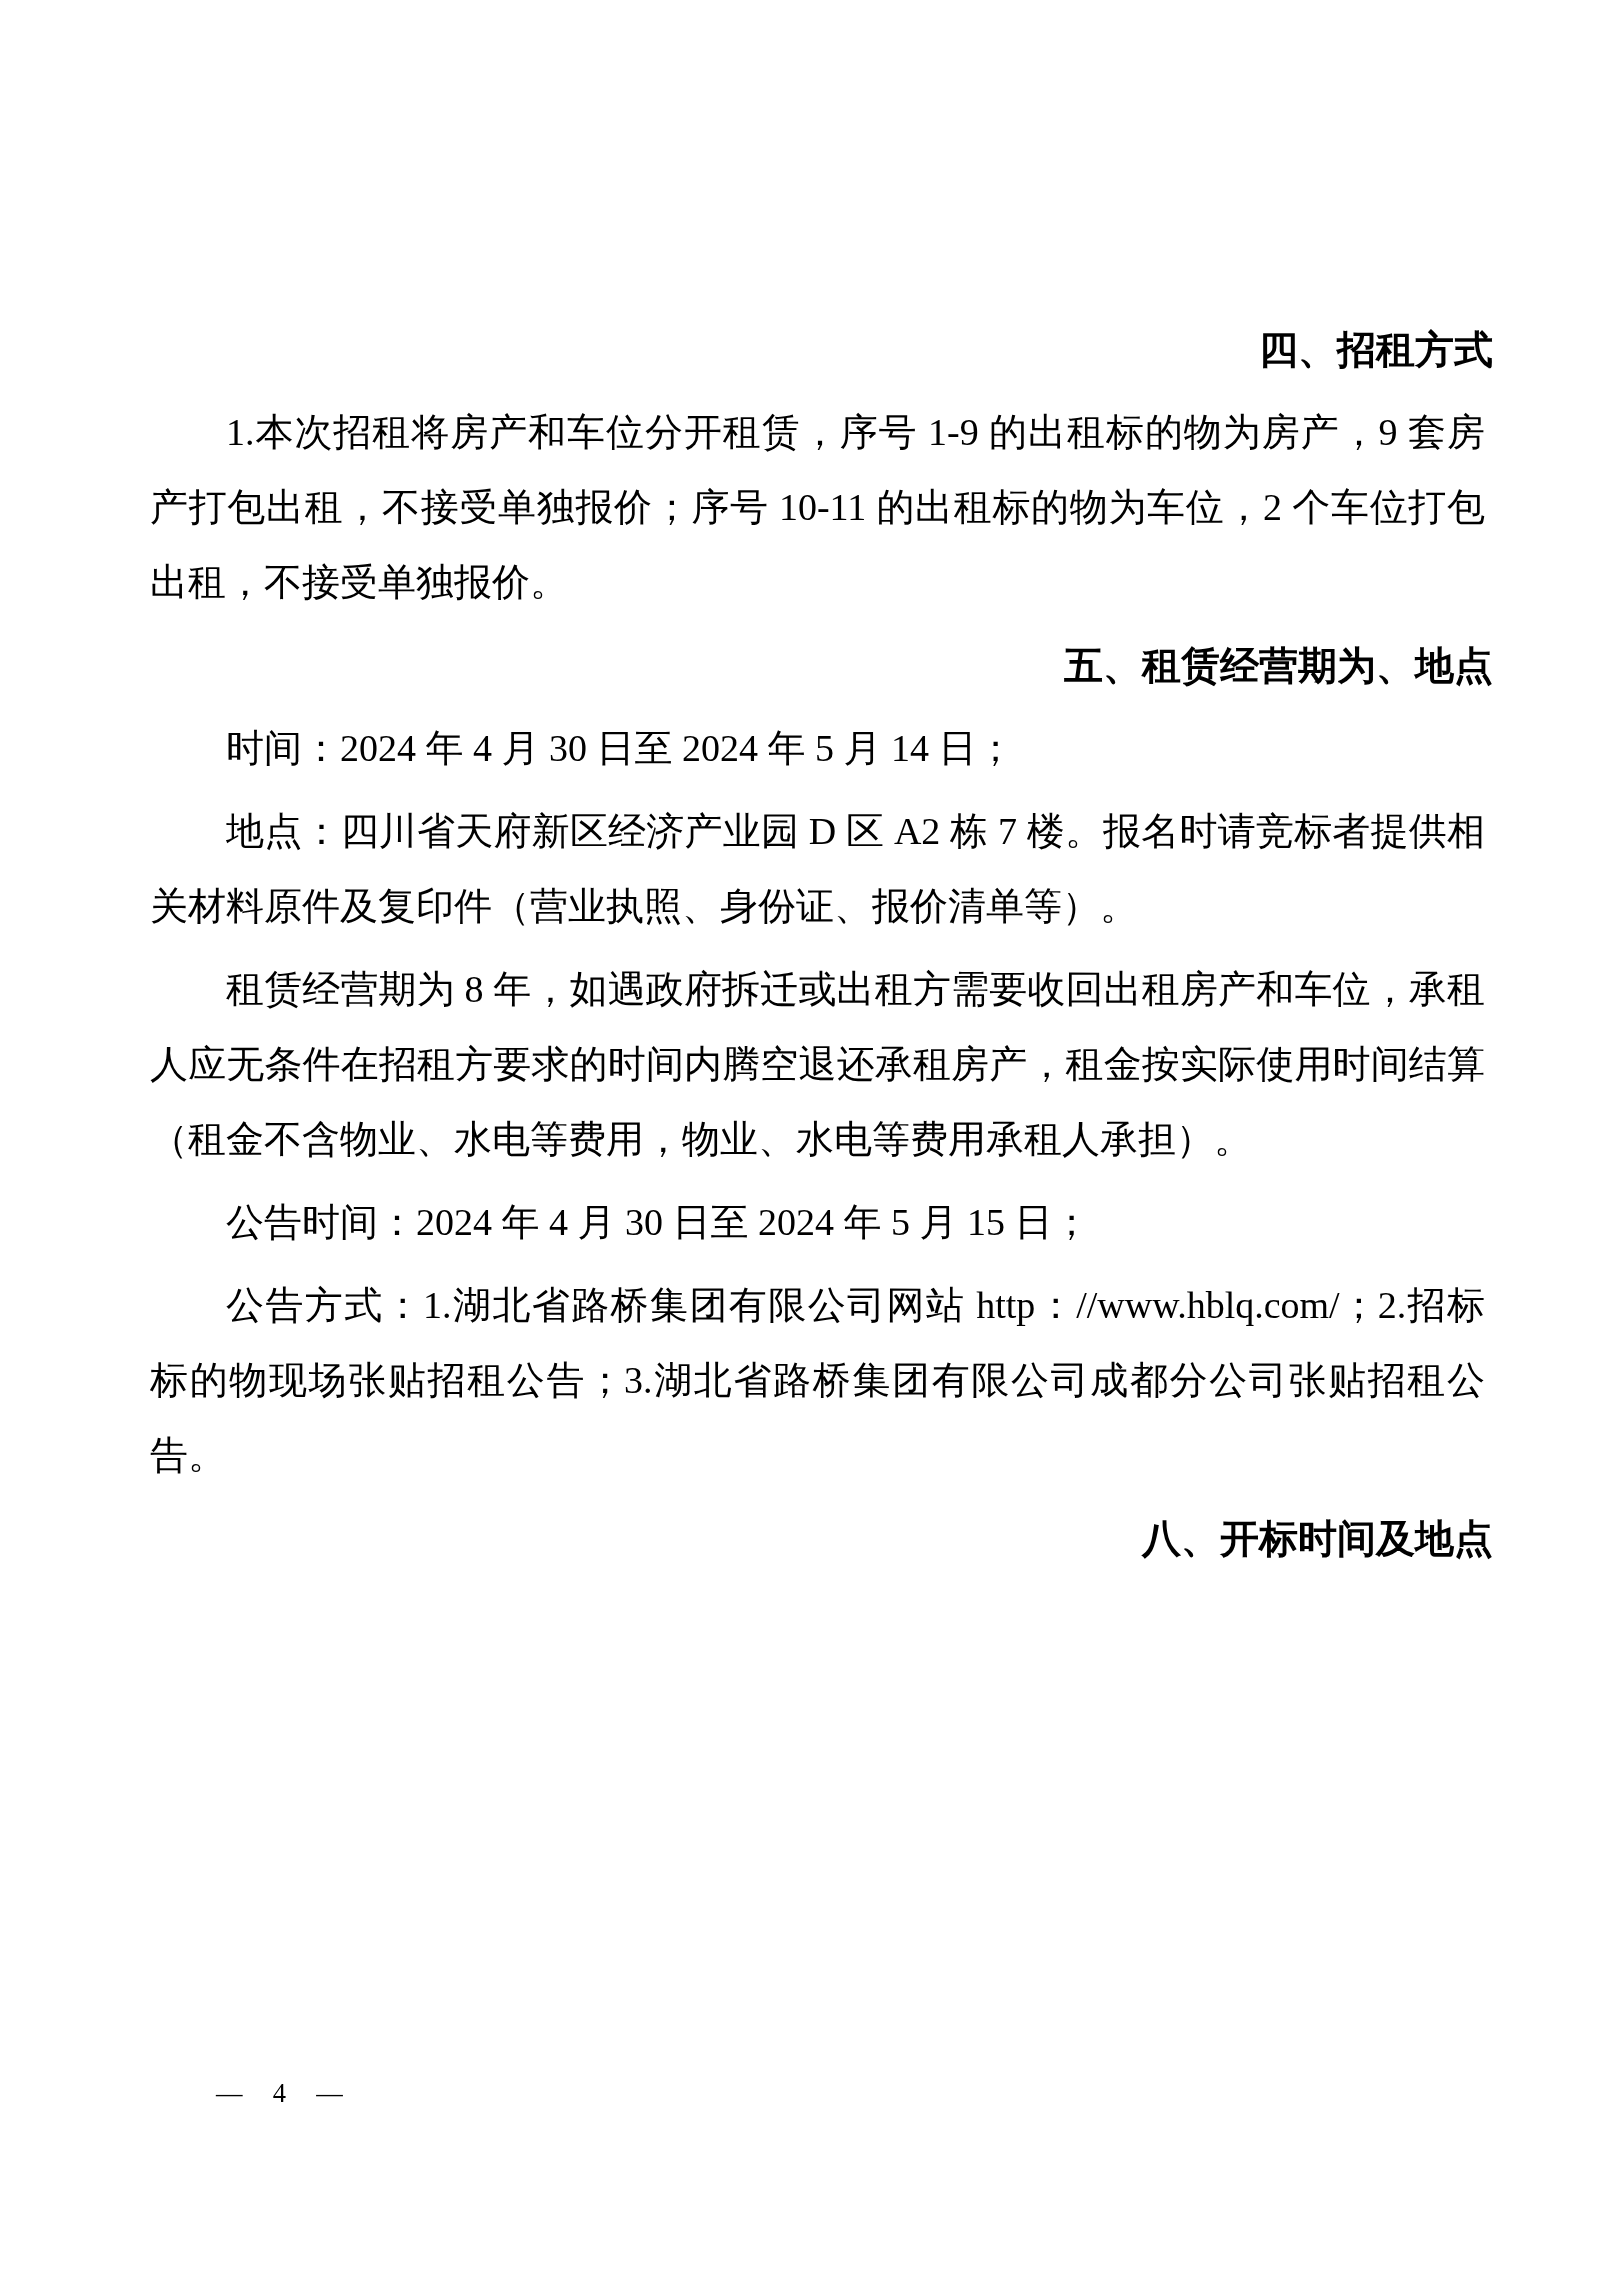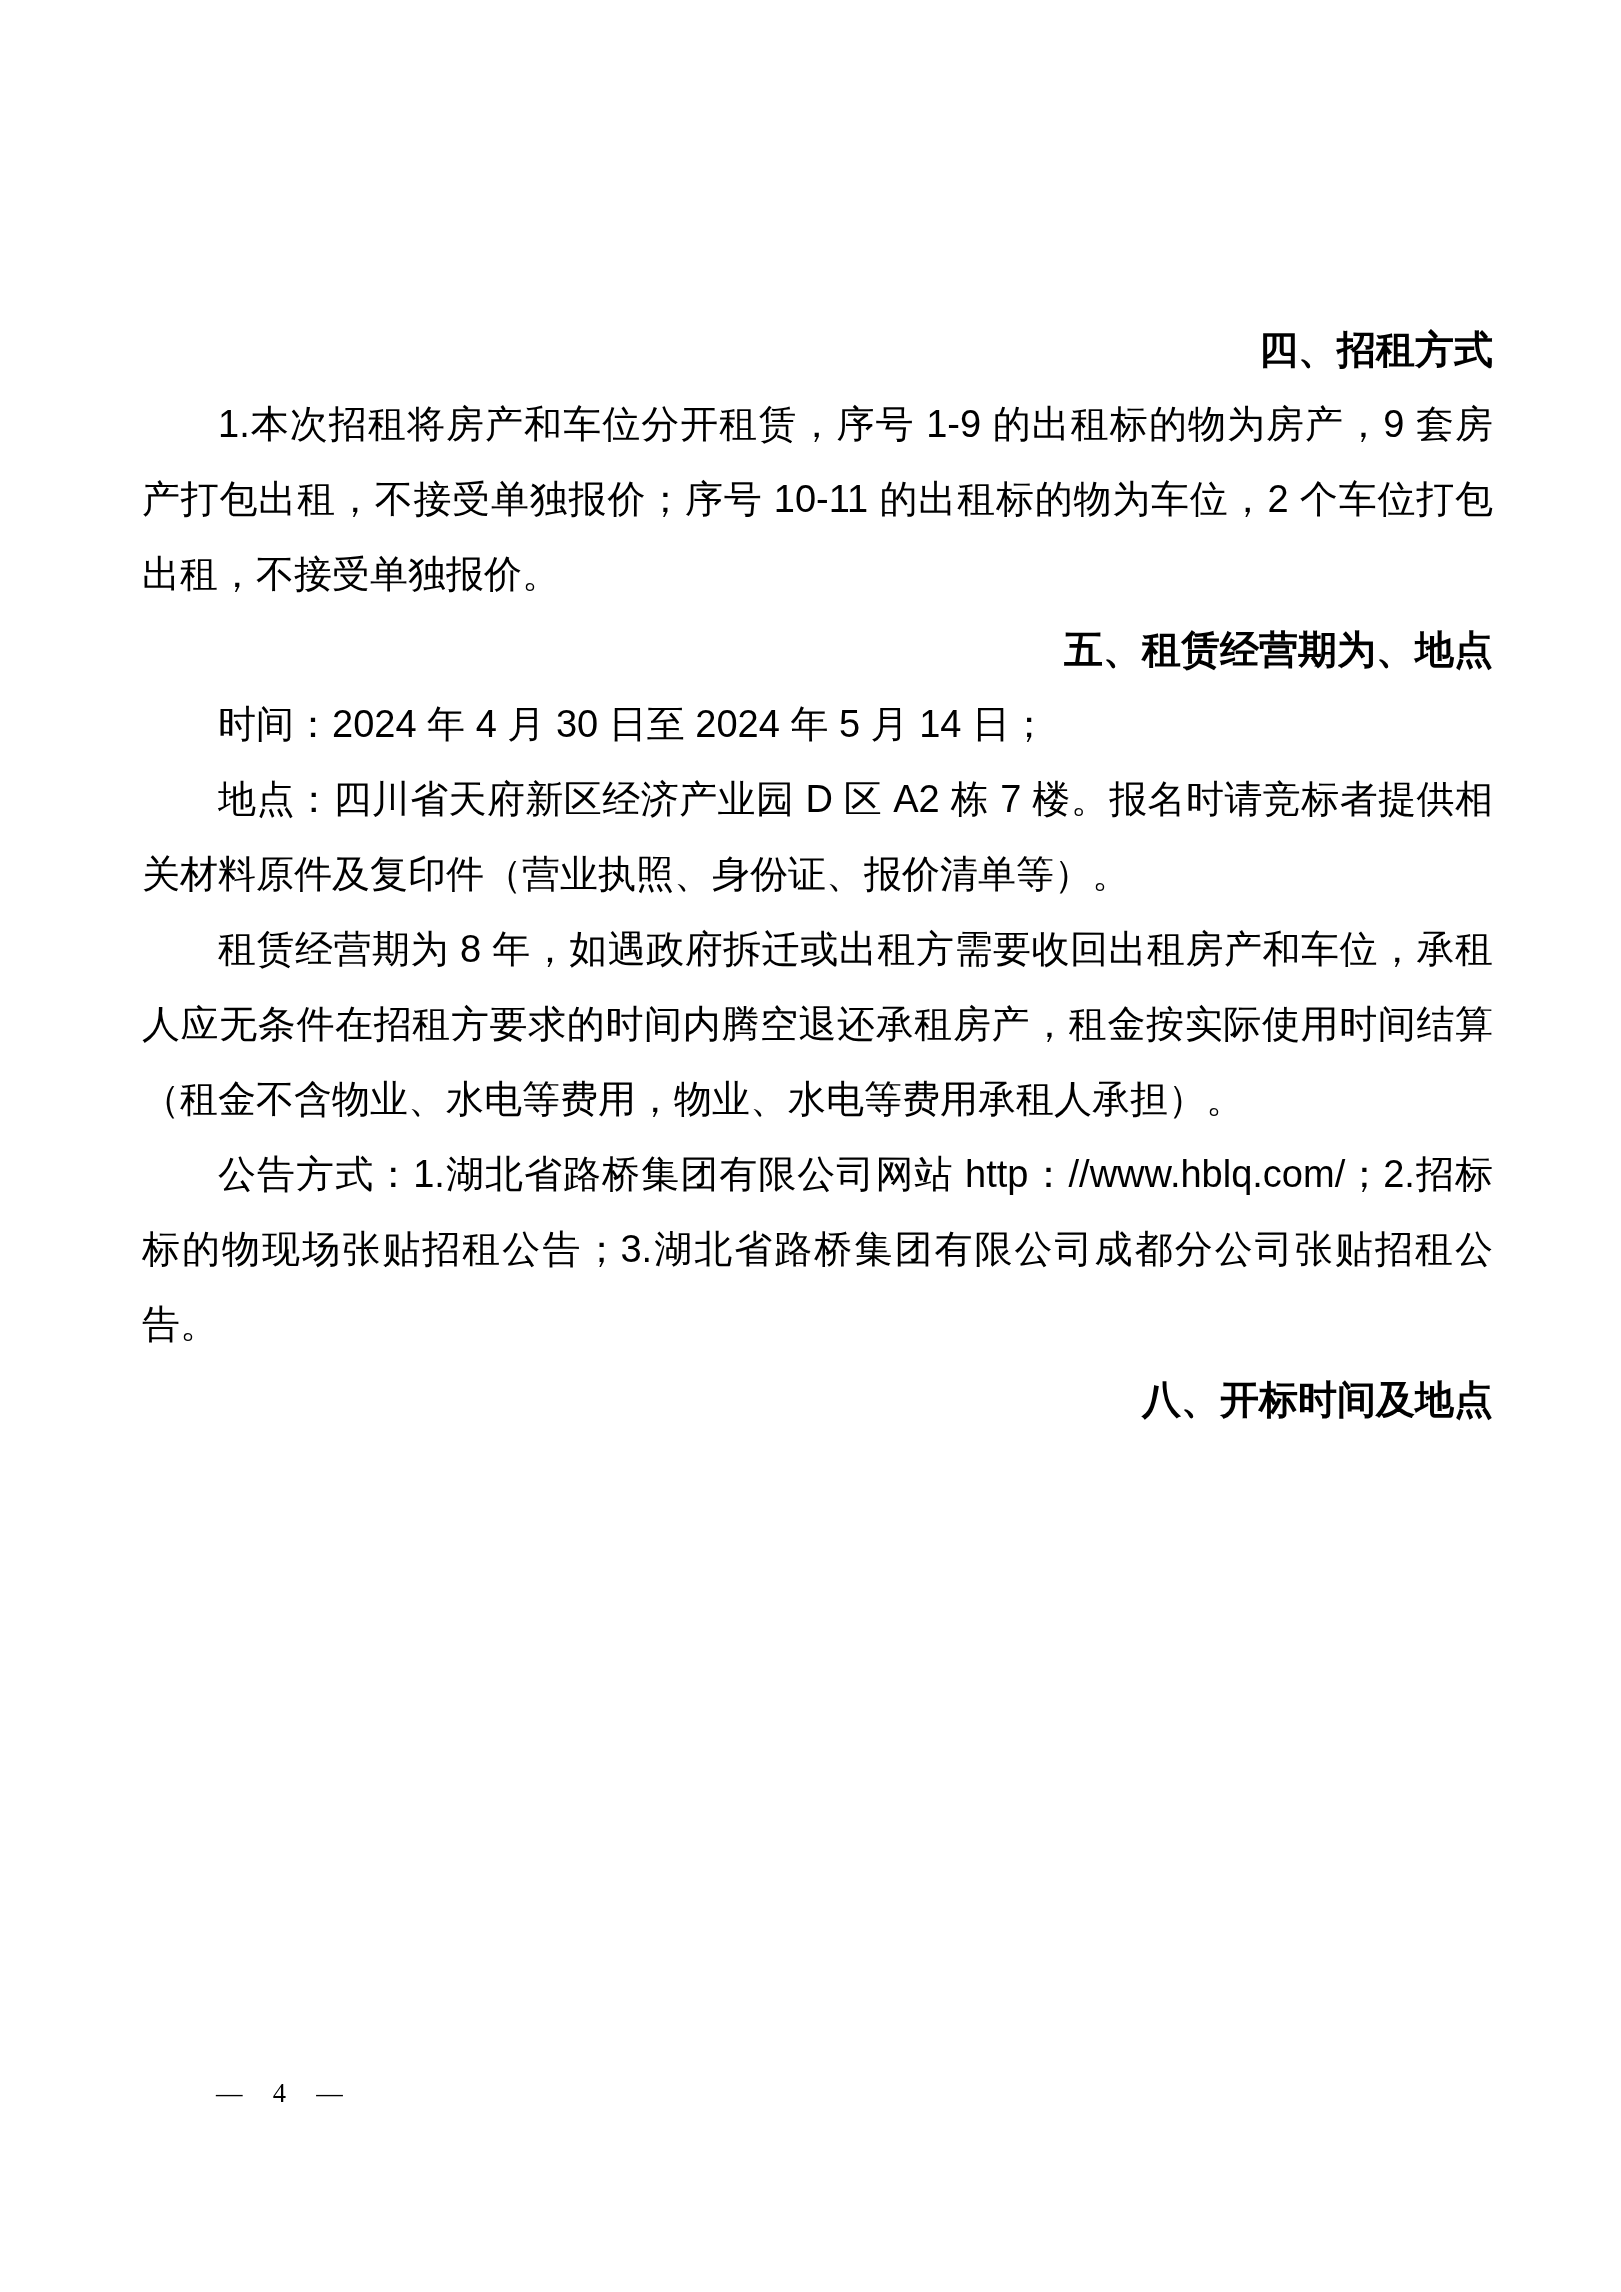--- a/index.html
+++ b/index.html
@@ -29,26 +29,26 @@
     font-family: "Liberation Sans", "DejaVu Sans", sans-serif;
     font-weight: 700;
     font-size: 39px;
     line-height: 75px;
     text-indent: 2em;
     text-align: right;
     margin: 0;
     white-space: nowrap;
   }
   .para {
-    font-family: Liberation Sans, sans-serif;
+    font-family: Liberation Serif, serif;
     font-size: 38px;
     line-height: 75px;
     text-indent: 2em;
     text-align: justify;
-    margin: 0;
+    margin: 8px;
   }
   .page-footer {
     position: absolute;
     left: 216px;
     top: 2070px;
     font-family: "Liberation Serif", "DejaVu Serif", serif;
     font-size: 26.5px;
     line-height: 47px;
     letter-spacing: 11.8px;
     text-align: left;
@@ -62,20 +62,21 @@
 
     <div class="sec-heading">四、招租方式</div>
     <div class="para">1.本次招租将房产和车位分开租赁，序号 1-9 的出租标的物为房产，9 套房产打包出租，不接受单独报价；序号 10-11 的出租标的物为车位，2 个车位打包出租，不接受单独报价。</div>
 
     <div class="sec-heading">五、租赁经营期为、地点</div>
     <div class="para">时间：2024 年 4 月 30 日至 2024 年 5 月 14 日；</div>
     <div class="para">地点：四川省天府新区经济产业园 D 区 A2 栋 7 楼。报名时请竞标者提供相关材料原件及复印件（营业执照、身份证、报价清单等）。</div>
 
     <div class="para">租赁经营期为 8 年，如遇政府拆迁或出租方需要收回出租房产和车位，承租人应无条件在招租方要求的时间内腾空退还承租房产，租金按实际使用时间结算（租金不含物业、水电等费用，物业、水电等费用承租人承担）。</div>
 
+    <div class="para">公告时间：2024 年 4 月 30 日至 2024 年 5 月 15 日；</div>
     <div class="para">公告方式：1.湖北省路桥集团有限公司网站 http：//www.hblq.com/；2.招标标的物现场张贴招租公告；3.湖北省路桥集团有限公司成都分公司张贴招租公告。</div>
 
     <div class="sec-heading">八、开标时间及地点</div>
 
   </div>
 
   <div class="page-footer">— 4 —</div>
 </div>
 
 

